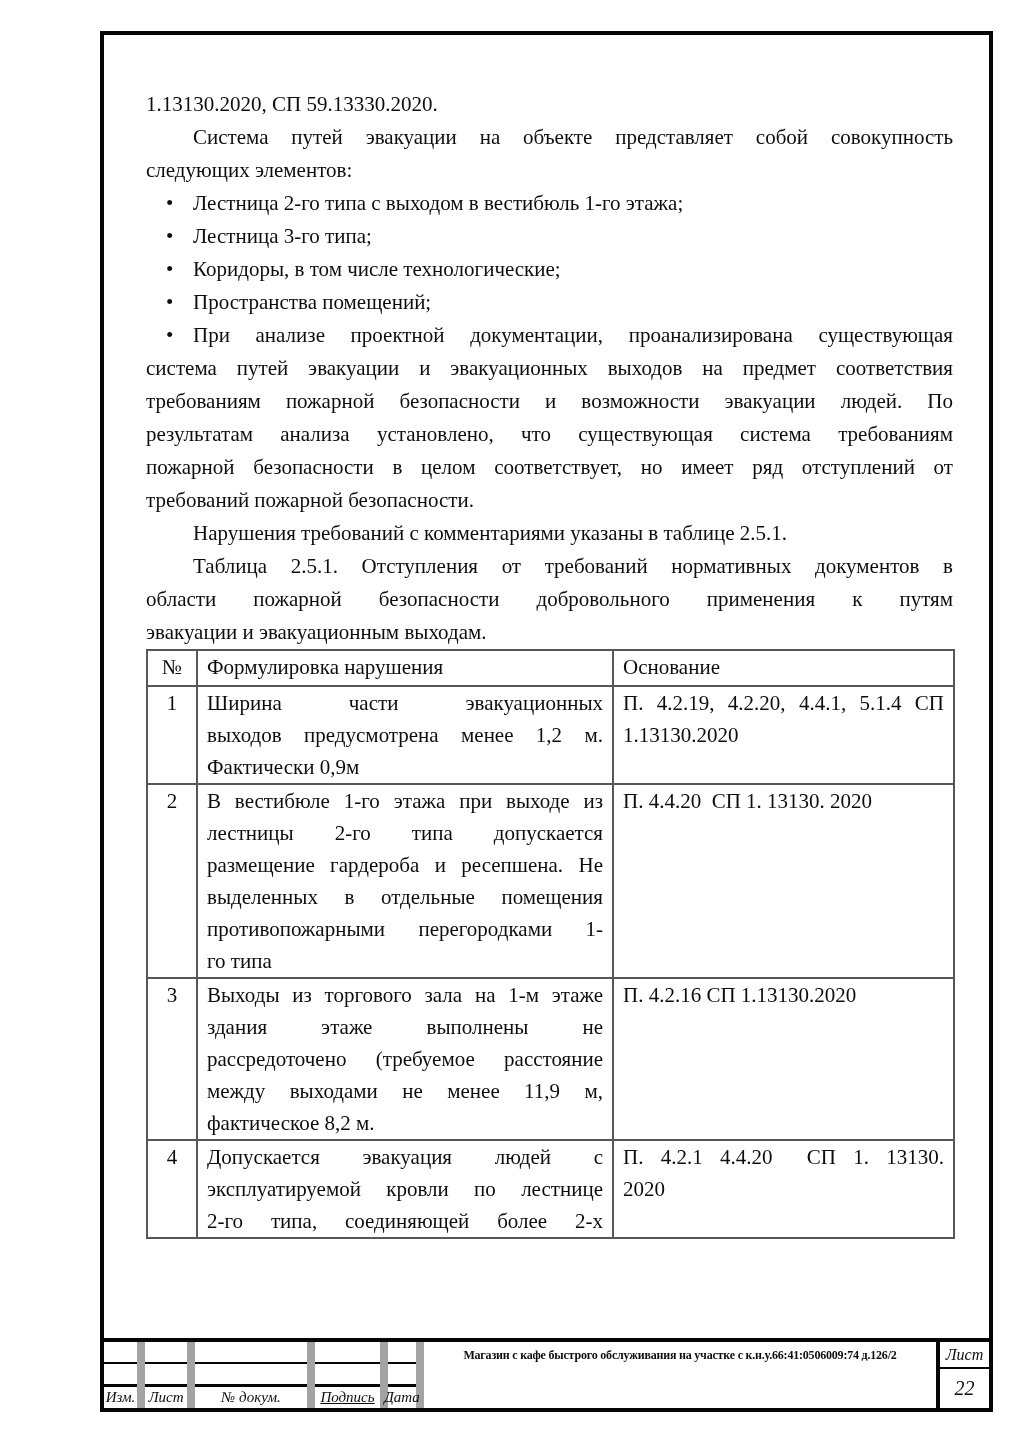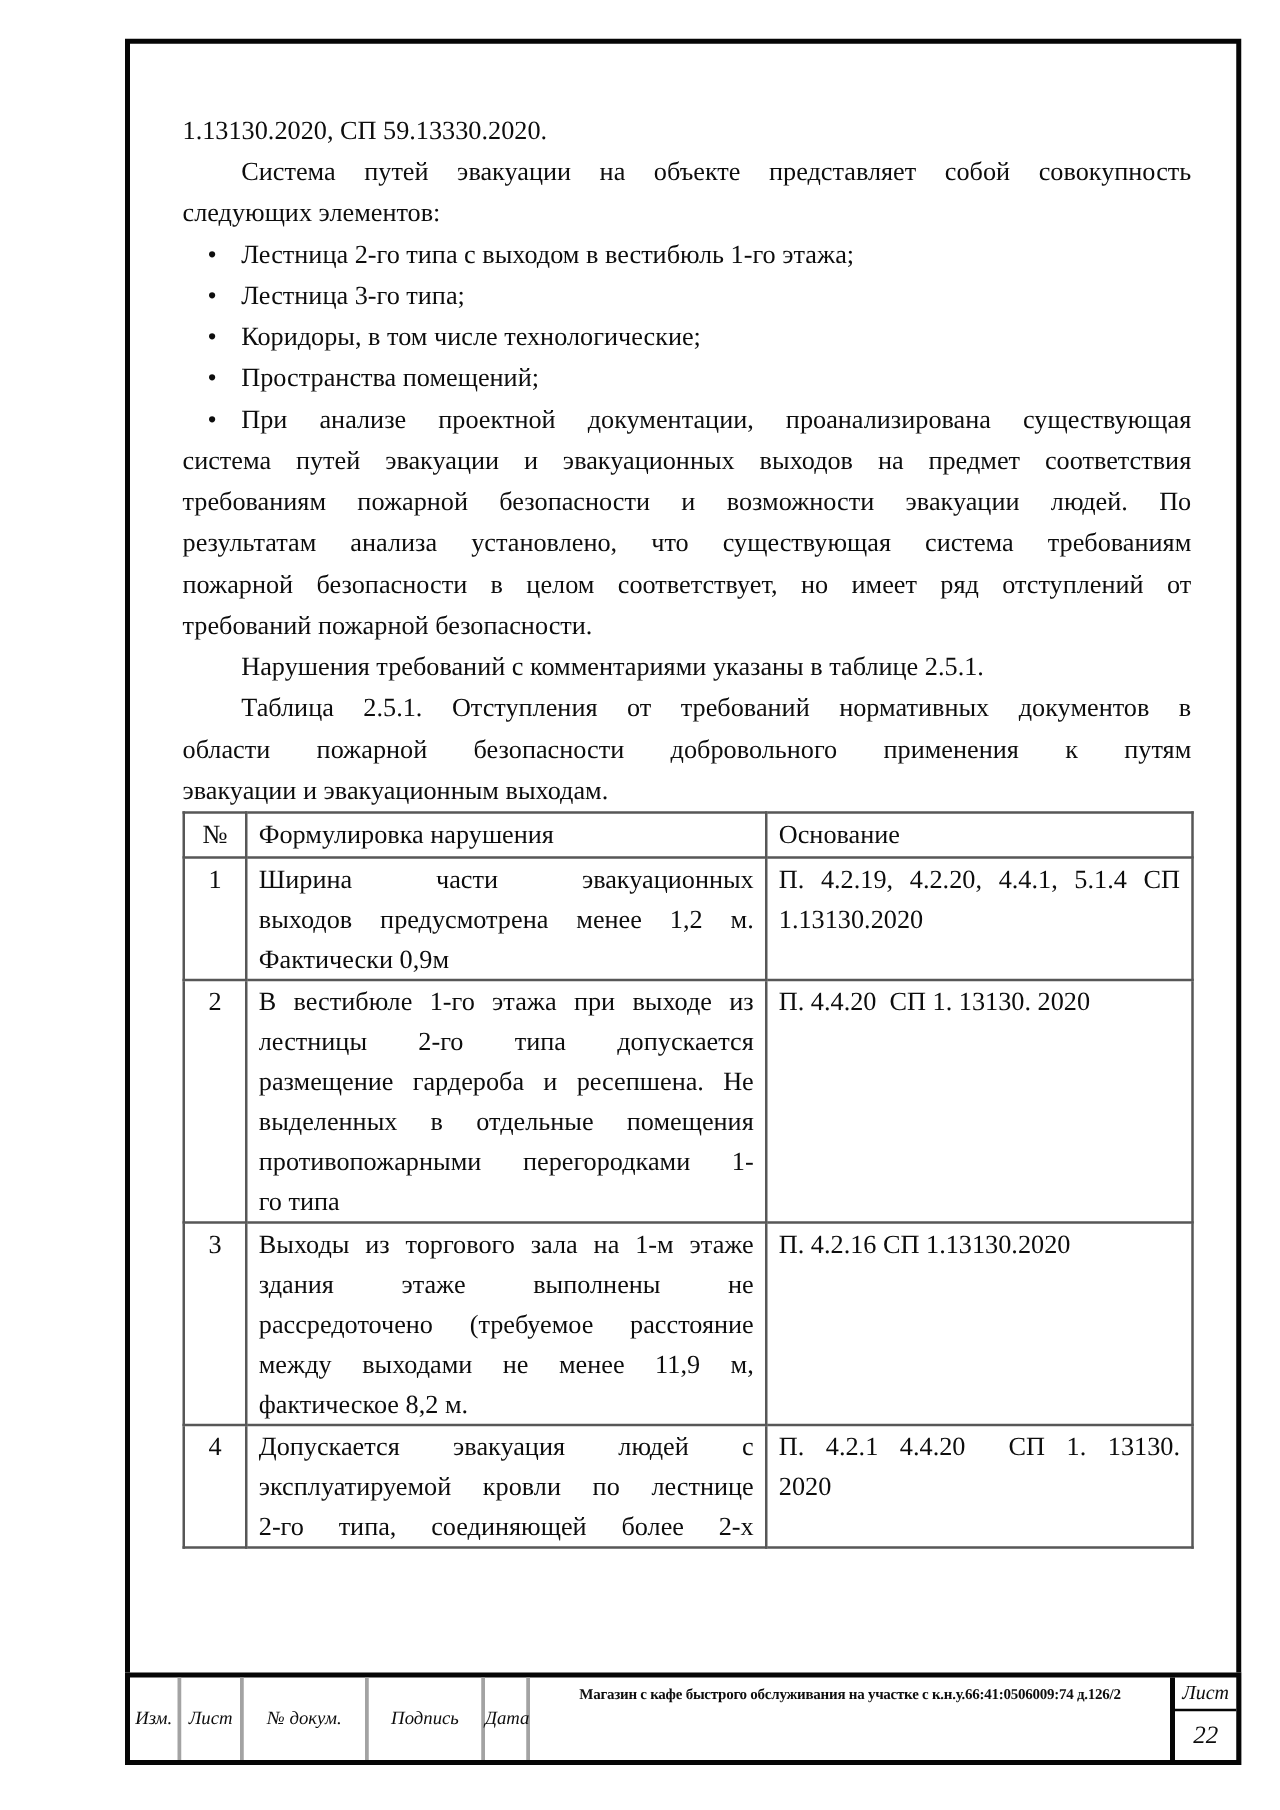--- a/index.html
+++ b/index.html
@@ -51,31 +51,31 @@
   .cl.stretch{text-align:justify;text-align-last:justify;-moz-text-align-last:justify;}
   
   .stamp{
     position:absolute;left:100px;top:1338px;
     width:893px;height:74px;
     border:4px solid #060606;
     box-sizing:border-box;
     display:flex;
     background:#ffffff;
   }
-  .scol{display:flex;flex-direction:row;border-right:3px solid #a3a3a3;box-sizing:border-box;}
+  .scol{display:flex;flex-direction:column;border-right:8px solid #a3a3a3;box-sizing:border-box;}
   .scol .r1{height:20px;border-bottom:2px solid #060606;}
   .scol .r2{height:20px;border-bottom:3px solid #060606;}
   .scol .lbl{
     flex:1;display:flex;align-items:center;justify-content:center;
     font-style:italic;font-size:15px;line-height:15px;
   }
   .w-izm{width:41px;}
   .w-list{width:50px;}
-  .w-dokum{width:100px;}
-  .w-podpis{width:93px;}
+  .w-dokum{width:120px;}
+  .w-podpis{width:73px;text-decoration:underline;}
   .w-data{width:36px;}
   .smid{
     flex:1;box-sizing:border-box;
     padding-top:5px;
     text-align:center;
   }
   .smid .ptitle{
     font-size:12px;letter-spacing:-0.2px;white-space:nowrap;
     line-height:17px;
     font-weight:bold;

